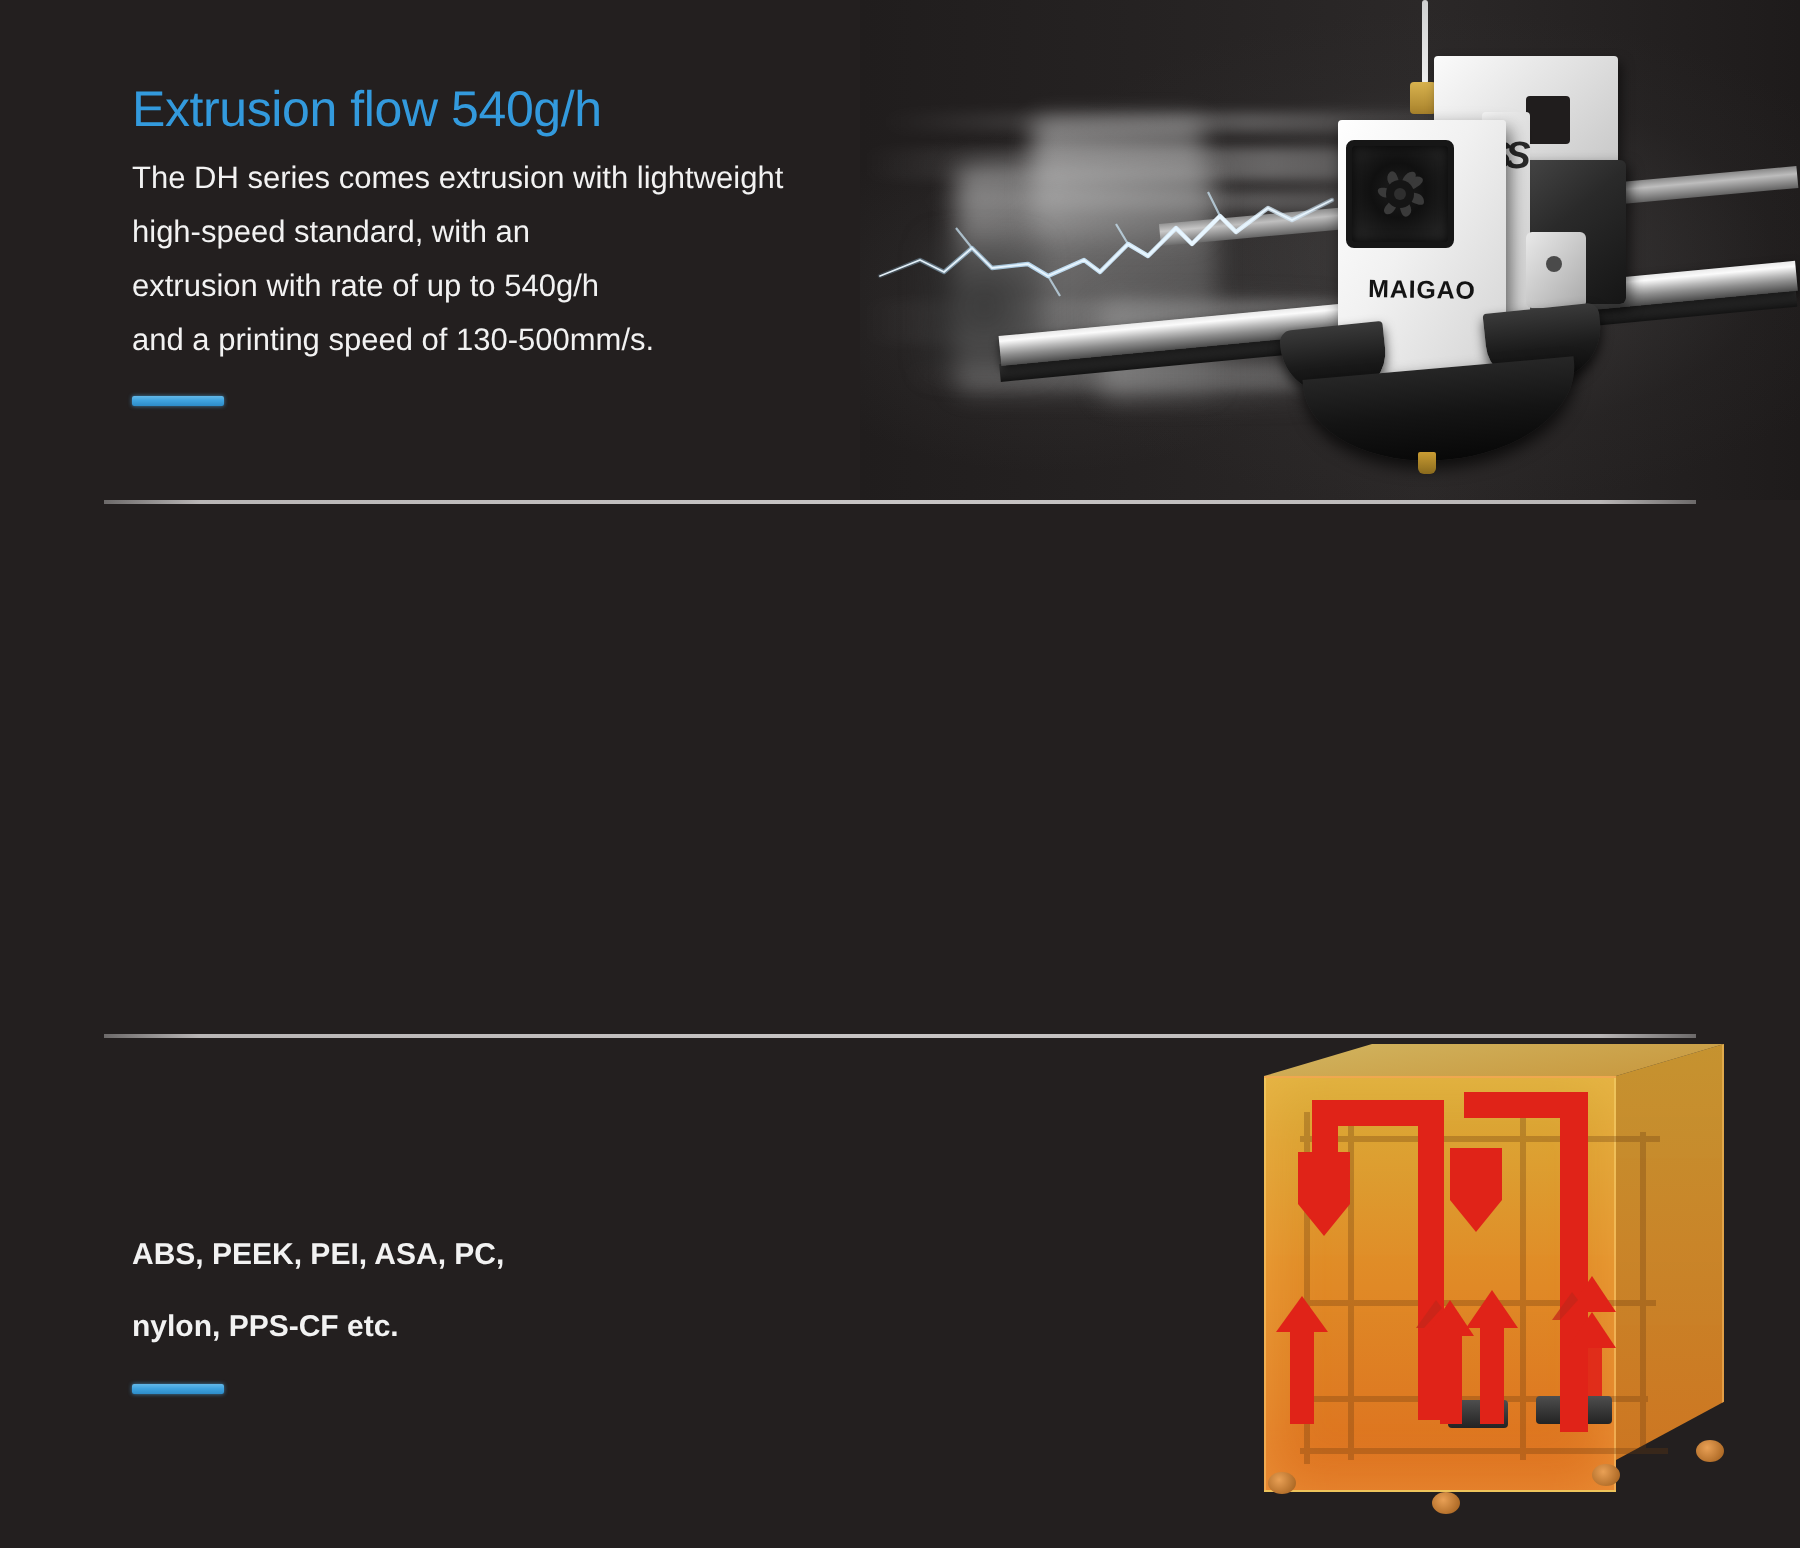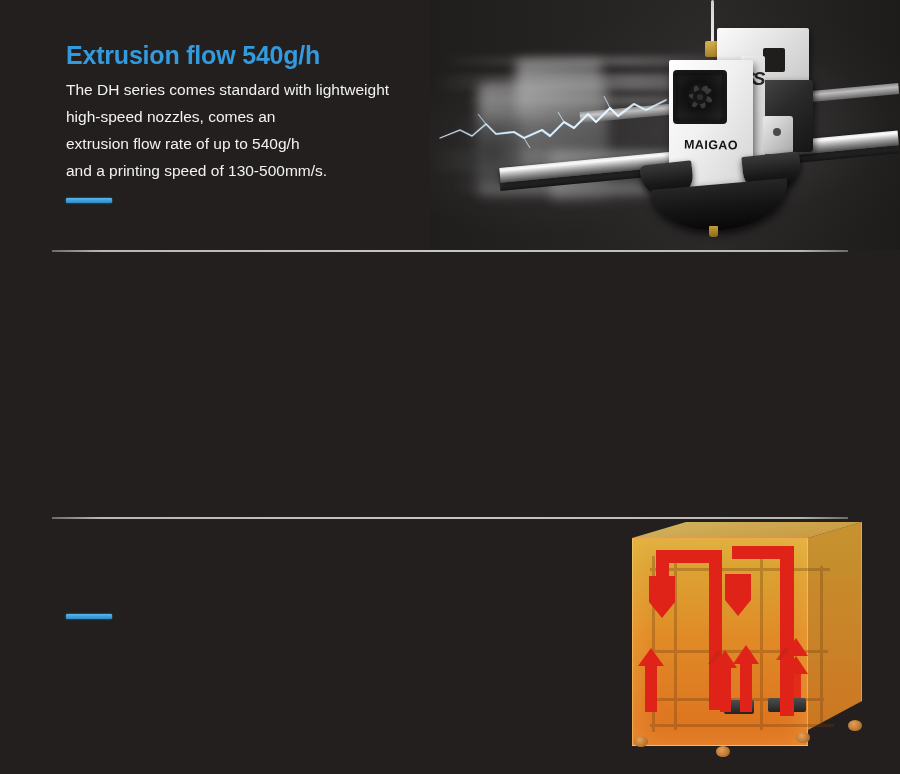--- a/index.html
+++ b/index.html
@@ -39,21 +39,21 @@
   .div1 { top: 250px; }
   .div2 { top: 517px; }
 
   
   .textblock { position: absolute; z-index: 5; }
   .tb1 { left: 66px; top: 40px; width: 400px; }
   .tb2 { left: 66px; top: 352px; width: 360px; }
 
   .headline {
     color: #339add;
-    font-weight: bold;
+    font-weight: normal;
     letter-spacing: -0.2px;
     white-space: nowrap;
   }
   .h1 { font-size: 25px; line-height: 30px; }
   .h2 { font-size: 24px; line-height: 30px; }
   .h3 { font-size: 24px; line-height: 30px; }
 
   .body-line {
     color: #f2f2f2;
     white-space: nowrap;
@@ -436,23 +436,23 @@
         <div class="duct-l"></div>
         <div class="duct-r"></div>
         <div class="duct-bowl"></div>
         <div class="nozzle"></div>
       </div>
     </div>
 
     <div class="textblock tb1">
       <div class="headline h1">Extrusion flow 540g/h</div>
       <div class="body1">
-        <div class="body-line">The DH series comes standard with lightweight</div>
-        <div class="body-line">high-speed nozzles, comes an</div>
-        <div class="body-line">extrusion flow rate of up to 540g/h</div>
+        <div class="body-line">The DH series comes extrusion with lightweight</div>
+        <div class="body-line">high-speed standard, with an</div>
+        <div class="body-line">extrusion with rate of up to 540g/h</div>
         <div class="body-line">and a printing speed of 130-500mm/s.</div>
       </div>
       <div class="accent-bar ab1"></div>
     </div>
   </div>
 
   <div class="divider div1"></div>
 
   <div class="section sec2">
 
@@ -507,20 +507,24 @@
           </g>
           <g fill="#c4271a" opacity="0.75">
             <path d="M108 150 l10 -14 l3 4 l-9 10 z"></path>
             <path d="M176 146 l10 -14 l3 4 l-9 10 z"></path>
           </g>
         </svg>
       </div>
     </div>
 
     <div class="textblock tb2">
+      <div class="body2">
+        <div class="body-line">ABS, PEEK, PEI, ASA, PC,</div>
+        <div class="body-line">nylon, PPS-CF etc.</div>
+      </div>
       <div class="accent-bar ab2"></div>
     </div>
   </div>
 
   <div class="divider div2"></div>
 
   <div class="section sec3">
 
     
 

